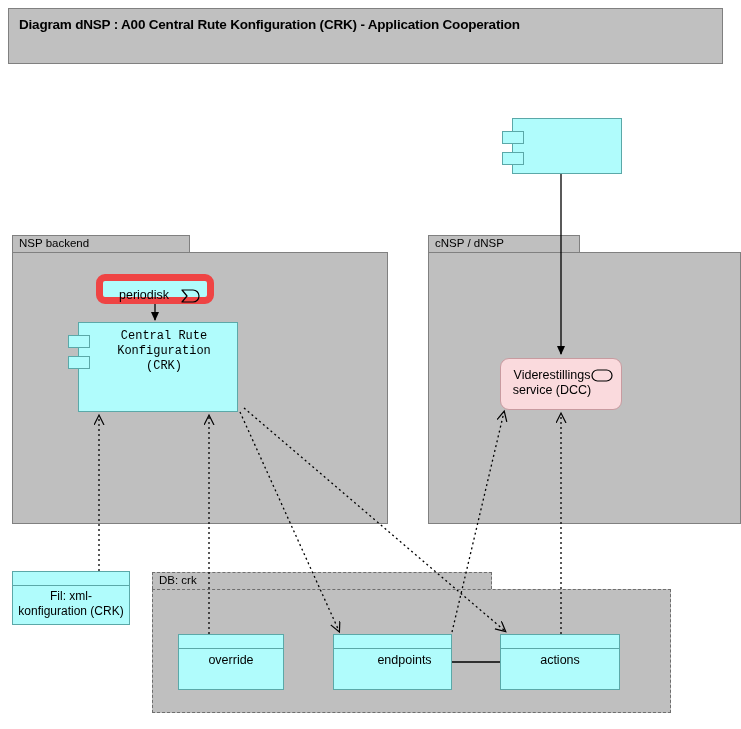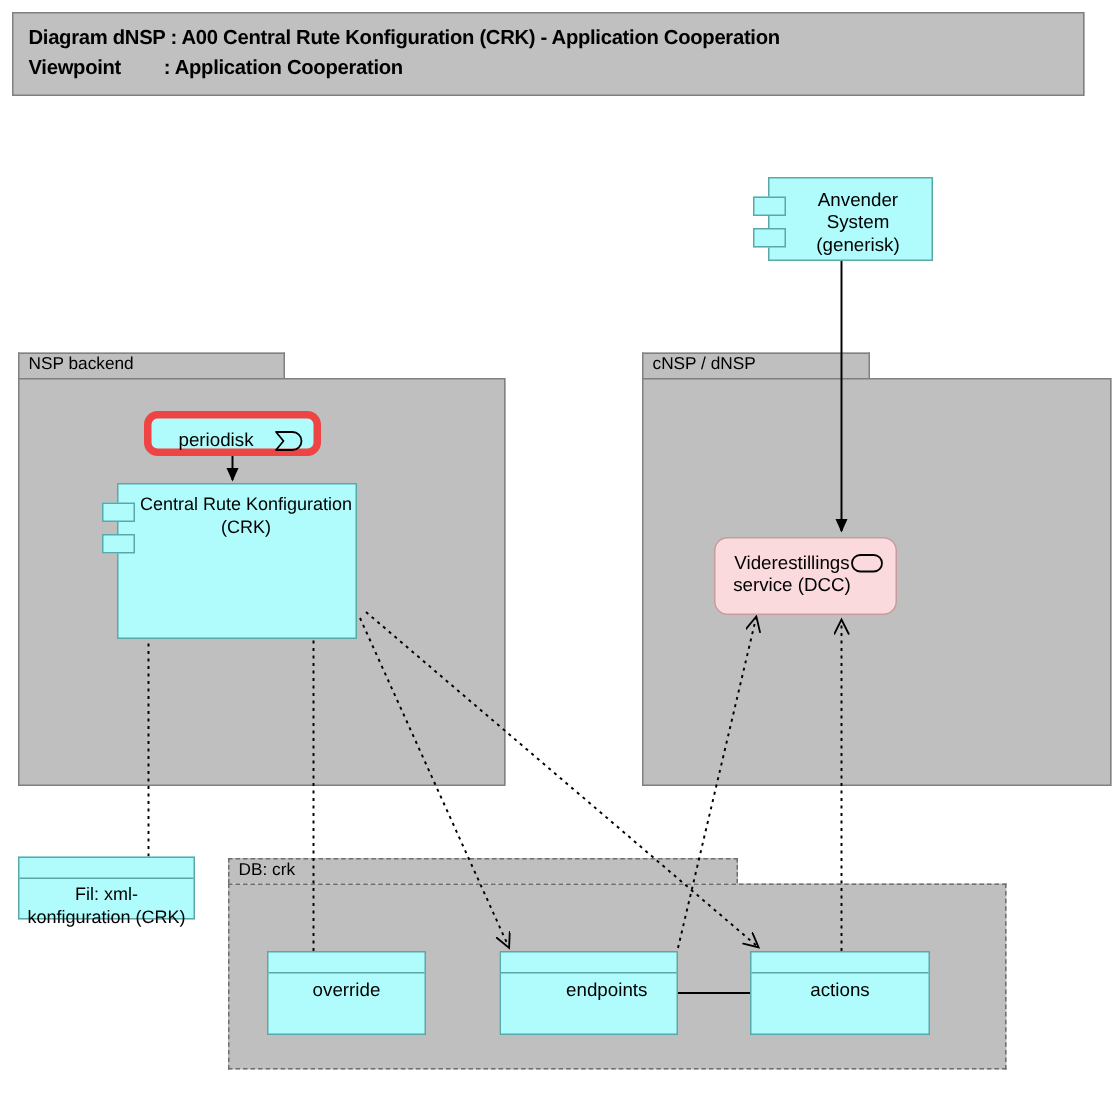--- a/index.html
+++ b/index.html
@@ -89,21 +89,21 @@
     height: 13px;
     background: #b0fcfc;
     border: 1px solid #5ba8a8;
     box-sizing: border-box;
   }
   .component .port.p1 { top: 12px; }
   .component .port.p2 { top: 33px; }
 
   .rounded {
     border-radius: 9px;
-    border: 5px solid #ef4444;
+    border: 7px solid #ef4444;
     background: #b0fcfc;
   }
   .rounded.pink {
     background: #fadadd;
     border: 1px solid #c89ba0;
   }
 
   .dataobject {
     background: #b0fcfc;
     border: 1px solid #5ba8a8;
@@ -144,24 +144,23 @@
     width: 741px;
     height: 729px;
     pointer-events: none;
   }
 </style>
 </head>
 <body>
 
 <div id="title-banner">
   <div class="tline l1">Diagram dNSP : A00 Central Rute Konfiguration (CRK) - Application Cooperation</div>
-  <div class="tline l2">Viewpoint        : Application Cooperation</div>
-</div>
-
-<div class="group solid" id="g-nsp-backend" style="left:12px; top:235px; width:325px; height:289px;">
+</div>
+
+<div class="group solid" id="g-nsp-backend" style="left:12px; top:235px; width:376px; height:289px;">
   <div class="group-tab" style="width:178px;">
     <span class="group-tab-label">NSP backend</span>
   </div>
   <div class="group-body"></div>
 </div>
 
 <div class="group solid" id="g-cnsp-dnsp" style="left:428px; top:235px; width:313px; height:289px;padding-left:24px;">
   <div class="group-tab" style="width:152px;">
     <span class="group-tab-label">cNSP / dNSP</span>
   </div>
@@ -200,47 +199,45 @@
   <line x1="452" y1="632" x2="504" y2="412" stroke="#000000" stroke-width="1.3" stroke-dasharray="2,3" marker-end="url(#m-open)"></line>
 
   <line x1="561" y1="634" x2="561" y2="414" stroke="#000000" stroke-width="1.3" stroke-dasharray="2,3" marker-end="url(#m-open)"></line>
 
   <line x1="452" y1="662" x2="500" y2="662" stroke="#000000" stroke-width="1.3"></line>
 </svg>
 
 <div class="node component" id="n-anvender" style="left:512px; top:118px; width:110px; height:56px;">
   <div class="port p1"></div>
   <div class="port p2"></div>
-  <div class="label" style="top:7px; left:12px; right:2px;">Anvender System
-(generisk)</div>
 </div>
 
 <div class="node rounded" id="n-periodisk" style="left:96px; top:274px; width:118px; height:30px;">
   <div class="label" style="top:7px; left:0; right:22px;">periodisk</div>
   <svg class="corner-icon" style="right:6px; top:8px;" width="20" height="14" viewBox="0 0 20 14">
     <path d="M1,1 L12,1 A6,6 0 0 1 12,13 L1,13 L6,7 Z" fill="none" stroke="#000000" stroke-width="1.2" stroke-linejoin="round"></path>
   </svg>
 </div>
 
-<div class="node component" id="n-crk" style="left:78px; top:322px; width:160px; height:104px;">
+<div class="node component" id="n-crk" style="left:78px; top:322px; width:160px; height:90px;font-family:Liberation Mono, monospace;">
   <div class="port p1"></div>
   <div class="port p2"></div>
   <div class="label tight" style="top:6px; left:14px; right:2px;">Central Rute Konfiguration
 (CRK)</div>
 </div>
 
-<div class="node rounded pink" id="n-dcc" style="left:476px; top:358px; width:122px; height:52px;">
+<div class="node rounded pink" id="n-dcc" style="left:500px; top:358px; width:122px; height:52px;">
   <div class="label" style="top:9px; left:0; right:18px;">Viderestillings
 service (DCC)</div>
   <svg class="corner-icon" style="right:8px; top:10px;" width="22" height="13" viewBox="0 0 22 13">
     <rect x="1" y="1" width="20" height="11" rx="5.5" ry="5.5" fill="none" stroke="#000000" stroke-width="1.2"></rect>
   </svg>
 </div>
 
-<div class="node dataobject" id="n-fil" style="left:12px; top:571px; width:118px; height:42px;">
+<div class="node dataobject" id="n-fil" style="left:12px; top:571px; width:118px; height:54px;">
   <div class="band"></div>
   <div class="label tight" style="top:17px; left:0; right:0;">Fil: xml-
 konfiguration (CRK)</div>
 </div>
 
 <div class="node dataobject" id="n-override" style="left:178px; top:634px; width:106px; height:56px;">
   <div class="band"></div>
   <div class="label" style="top:18px; left:0; right:0;">override</div>
 </div>
 

